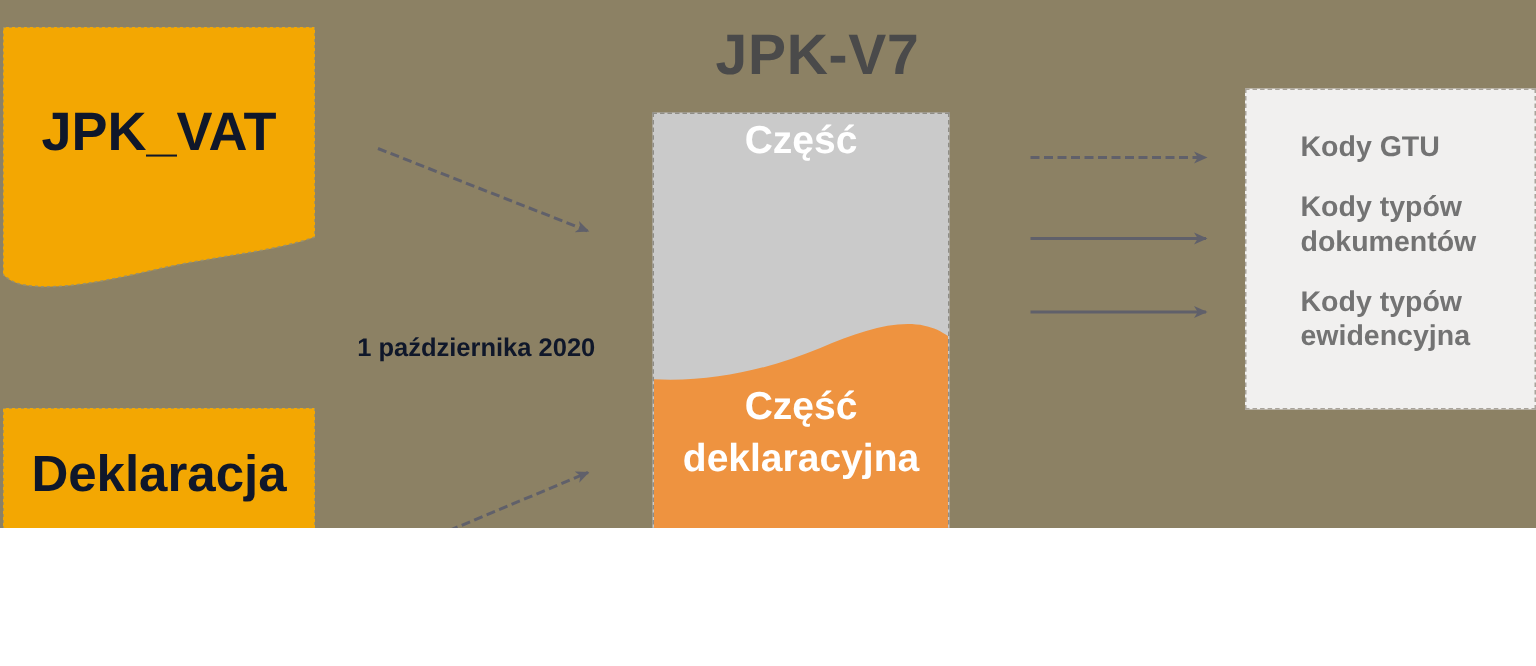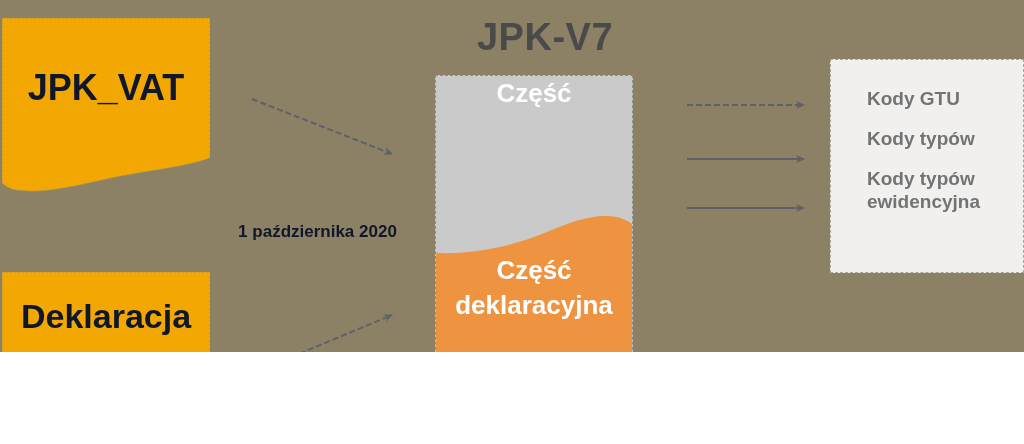--- a/index.html
+++ b/index.html
@@ -116,20 +116,21 @@
       <span class="line">deklaracyjna</span>
     </div>
   </div>
 
   <div class="abs outputs-box">
     <div class="output-item">
       <span class="line">Kody GTU</span>
     </div>
     <div class="output-item">
       <span class="line">Kody typów</span>
+      <span class="line">dokumentów</span>
     </div>
     <div class="output-item">
       <span class="line">Kody typów</span>
       <span class="line">ewidencyjna</span>
     </div>
   </div>
 
   <div class="abs date-label">1 października 2020</div>
 
 </div>

